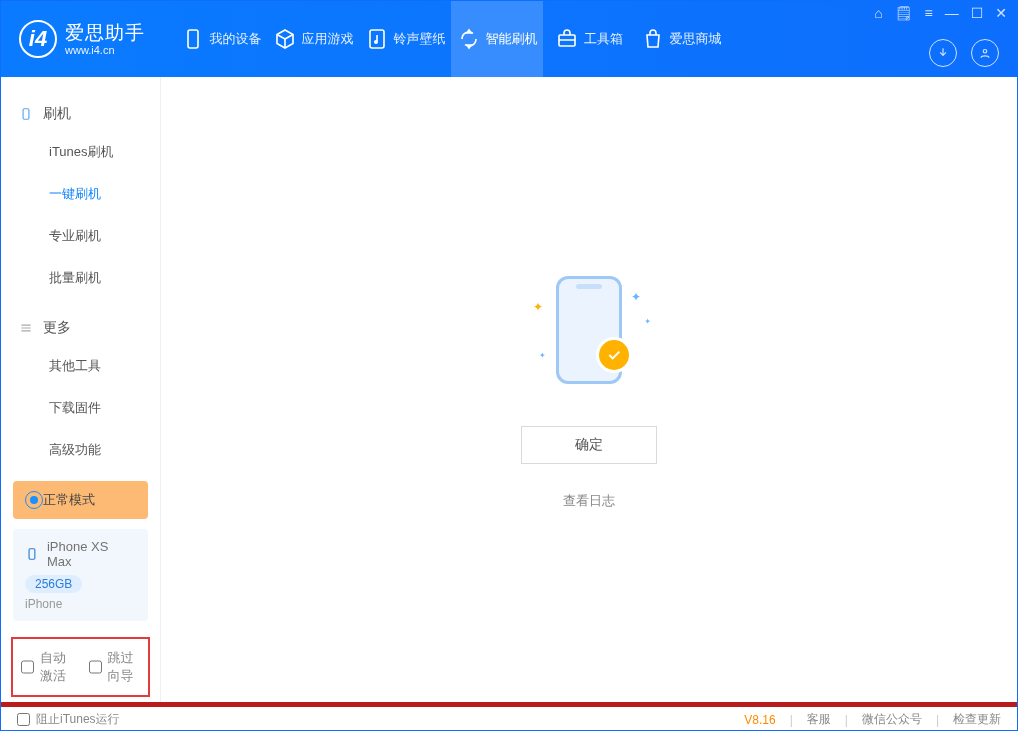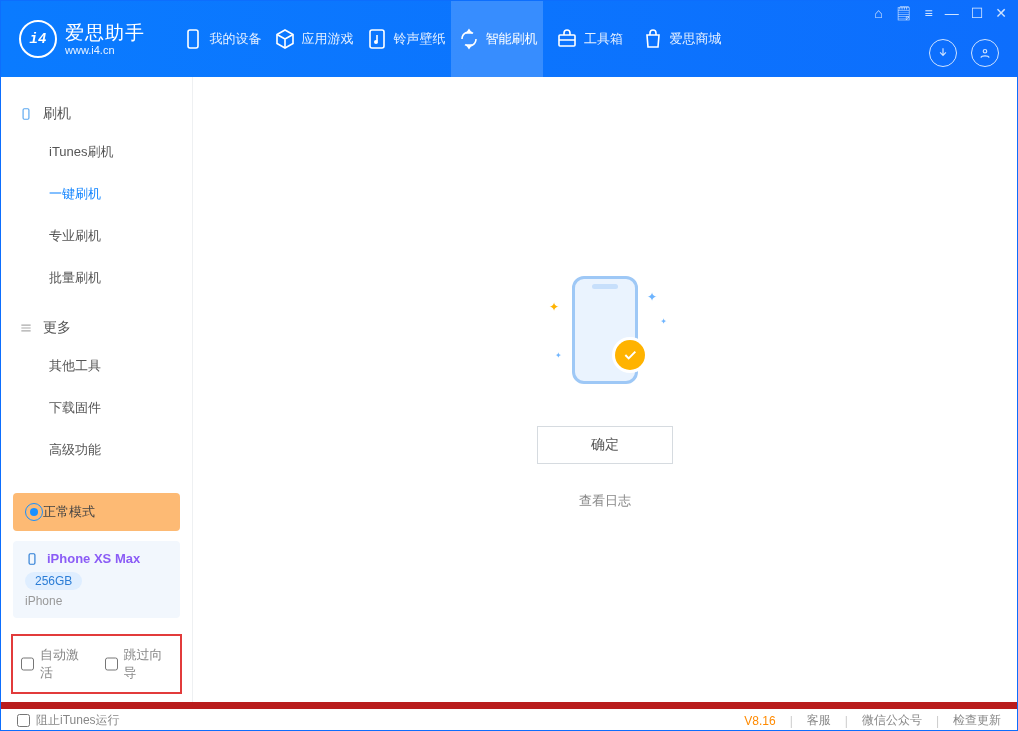--- a/index.html
+++ b/index.html
@@ -1,50 +1,50 @@
 <!DOCTYPE html>
 <html><head>
 <meta charset="utf-8">
 <style>
 * { margin: 0; padding: 0; box-sizing: border-box; font-family: "Microsoft YaHei", Arial, sans-serif; }
 body { background: #fff; width: 1018px; height: 731px; overflow: hidden; border: 1px solid #0d6efd; }
 
 
 .header { height: 76px; background: linear-gradient(90deg, #0a7bff 0%, #0d6efd 100%); display: flex; align-items: center; color: #fff; position: relative; }
 .logo-area { display: flex; align-items: center; padding: 0 18px; gap: 8px; }
-.logo-circle { width: 38px; height: 38px; border: 2.5px solid #fff; border-radius: 50%; display: flex; align-items: center; justify-content: center; font-weight: bold; font-size: 14px; font-style: italic; font-family: Liberation Mono, monospace; }
+.logo-circle { width: 38px; height: 38px; border: 2.5px solid #fff; border-radius: 50%; display: flex; align-items: center; justify-content: center; font-weight: bold; font-size: 22px; font-style: italic; }
 .logo-text { display: flex; flex-direction: column; line-height: 1.15; }
 .logo-text .title { font-size: 19px; font-weight: 500; letter-spacing: 1px;}
 .logo-text .sub { font-size: 11px; opacity: .9; }
 .nav-tabs { display: flex; height: 100%; margin-left: 12px; }
 .nav-tab { width: 92px; display: flex; flex-direction: row; align-items: center; justify-content: center; gap: 5px; font-size: 13px; cursor: pointer; color: #e4efff; }
 .nav-tab.active { background: rgba(255,255,255,.18); color: #fff; }
 .nav-tab .icon { height: 26px; display: flex; align-items: center; justify-content: center; }
 .nav-tab svg { width: 24px; height: 24px; fill: none; stroke: #fff; stroke-width: 1.6; }
 
 .titlebar-icons { position: absolute; top: 4px; right: 10px; display: flex; gap: 12px; align-items: center; color: #cfe3ff; font-size: 14px; }
 .titlebar-icons span { cursor: pointer; }
 .header-right { position: absolute; right: 18px; bottom: 10px; display: flex; gap: 14px; }
 .header-right .circ { width: 28px; height: 28px; border: 1.6px solid #cfe3ff; border-radius: 50%; display: flex; align-items: center; justify-content: center; cursor: pointer; }
 
 
 .body { display: flex; height: calc(731px - 76px - 30px); }
-.sidebar { width: 192px; border-right: 1px solid #eef0f2; display: flex; flex-direction: column; }
+.sidebar { width: 160px; border-right: 1px solid #eef0f2; display: flex; flex-direction: column; }
 .side-scroll { flex: 1; padding-top: 20px; }
 .side-group-h { display: flex; align-items: center; gap: 10px; padding: 8px 18px; font-size: 14px; color: #555; }
 .side-group-h svg { width: 14px; height: 14px; }
 .side-item { padding: 12px 18px 12px 48px; font-size: 13px; color: #555; cursor: pointer; }
 .side-item.active { color: #1184ff; }
 
 .mode-box { margin: 10px 12px; background: #fdba74; border-radius: 4px; padding: 10px 12px; display: flex; align-items: flex-end; font-size: 13px; color: #444; }
 .mode-box .dot { width: 18px; height: 18px; border: 1.8px solid #1890ff; border-radius: 50%; position: relative; }
 .mode-box .dot::after { content:""; position:absolute; inset:4px; border-radius:50%; background:#1890ff; }
 
 .device-box { margin: 0 12px 8px; background: #f2f7fd; border-radius: 4px; padding: 10px 12px; font-size: 13px; color: #333; }
-.device-box .row1 { display: flex; align-items: center; gap: 8px; font-weight: 700; color: #8b5cf6; }
+.device-box .row1 { display: flex; align-items: center; gap: 8px; font-weight: 400; color: #737373; }
 .device-box .cap { display:inline-block; margin-top:6px; background:#dfeeff; color:#2b7dd6; border-radius:10px; padding:2px 10px; font-size:12px; font-weight:500; }
 .device-box .type { margin-top:4px; font-size:12px; color:#999; }
 
 .opt-row { border: 2px solid #e23b3b; margin: 8px 10px 8px; padding: 10px 8px; display: flex; gap: 16px; font-size: 13px; color: #888; }
 .opt-row label { display:flex; align-items:center; gap:6px; cursor:pointer; }
 .opt-row input { width:14px; height:14px; }
 
 
 .main { flex: 1; display: flex; flex-direction: column; align-items: center; justify-content: center; gap: 18px; }
 .phone-ill { position: relative; width: 160px; height: 120px; display:flex; align-items:center; justify-content:center; }
@@ -53,21 +53,21 @@
 .badge-check { position:absolute; right:40px; bottom:20px; width:30px; height:30px; background:#ffb300; border-radius:50%; display:flex; align-items:center; justify-content:center; box-shadow:0 0 0 3px #fff; }
 .badge-check svg { width:16px; height:16px; stroke:#fff; stroke-width:3; fill:none; }
 .spark { position:absolute; color:#ffb300; font-size:12px; }
 .spark.s1{ left:24px; top:30px; } .spark.s2{ right:28px; top:20px; color:#6db4ff;} .spark.s3{ right:18px; bottom:64px; color:#6db4ff; font-size:8px;} .spark.s4{ left:30px; bottom:30px; color:#6db4ff; font-size:8px;}
 
 .success-msg { font-size: 18px; color: #333; letter-spacing: 1px; }
 .ok-btn { margin-top: 18px; width: 136px; height: 38px; border: 1px solid #d6dbe0; background:#fff; color:#555; font-size:14px; cursor:pointer; }
 .log-link { font-size: 13px; color: #888; margin-top: 10px; cursor:pointer; }
 
 
-.footer { height: 30px; border-top: 7px solid #b91c1c; display:flex; align-items:center; padding: 0 16px; font-size:12px; color:#888; gap:10px; }
+.footer { height: 30px; border-top: 5px solid #b91c1c; display:flex; align-items:center; padding: 0 16px; font-size:12px; color:#888; gap:10px; }
 .footer .left { display:flex; align-items:center; gap:6px; }
 .footer .right { margin-left:auto; display:flex; align-items:center; gap:14px; }
 .footer .sep { color:#ccc; }
 .footer a { color:#888; cursor:pointer; }
 .ver { color:#ff8a00; }
 </style>
 </head>
 <body>
 
 <div class="header">

